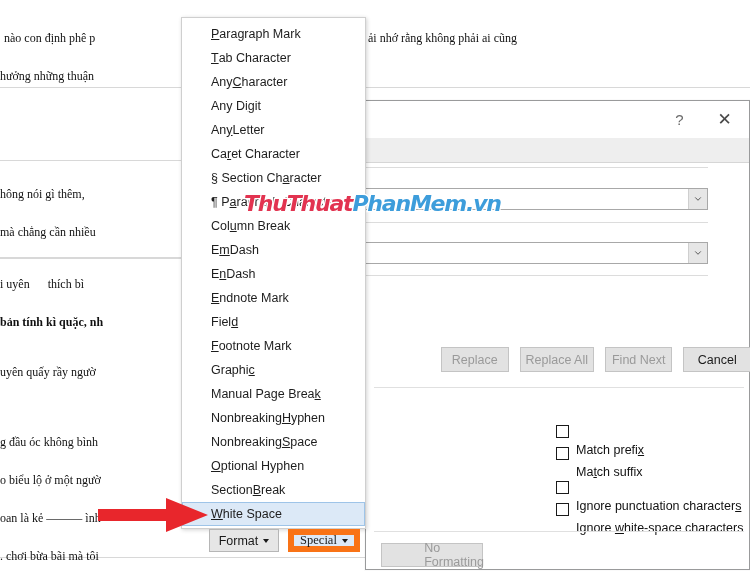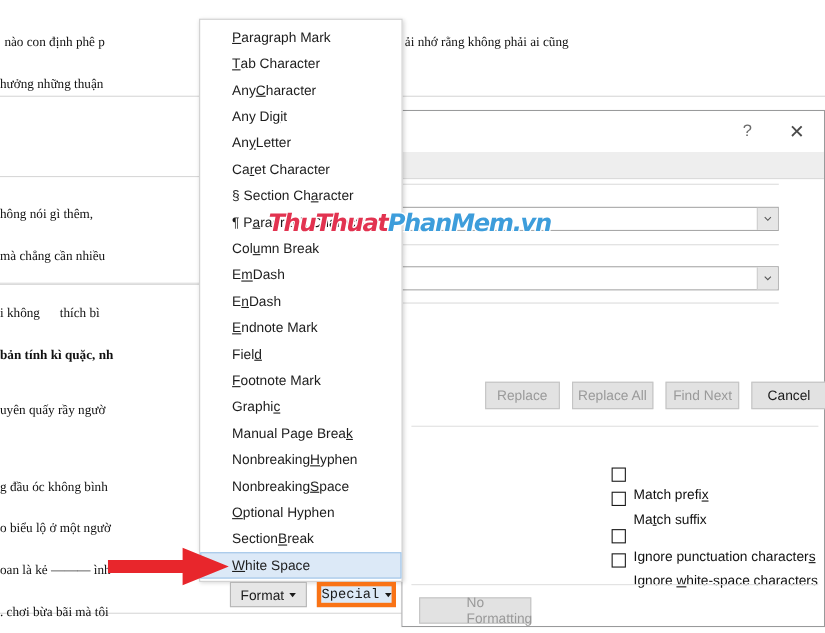--- a/index.html
+++ b/index.html
@@ -272,29 +272,29 @@
     color: #1a1a1a;
     z-index: 40;
     font-family: "Liberation Sans", sans-serif;
   }
   #special-button {
     position: absolute;
     left: 288px;
     top: 529px;
     width: 72px;
     height: 23px;
-    border: 4px solid #f97316;
+    border: 6px solid #f97316;
     background: #dce9f7;
     display: flex;
     align-items: center;
     justify-content: center;
     font-size: 12.5px;
     color: #1a1a1a;
     z-index: 40;
-    font-family: Liberation Mono, monospace;
+    font-family: Liberation Serif, serif;
   }
   .caret-down {
     display: inline-block;
     margin-left: 5px;
     width: 0; height: 0;
     border-left: 3.5px solid transparent;
     border-right: 3.5px solid transparent;
     border-top: 4px solid #1a1a1a;
     vertical-align: middle;
   }
@@ -336,21 +336,21 @@
   <div id="doc-background">
     <div class="doc-page" style="top:-10px; height:98px;"></div>
     <div class="doc-page" style="top:160px; height:98px;"></div>
     <div class="doc-page" style="top:258px; height:300px;"></div>
     <div id="doc-text-layer">
         <div class="doc-line" style="left: 4px; top: 32px;">nào con định phê p</div>
         <div class="doc-line" style="left: 368px; top: 32px;">ải nhớ rằng không phải ai cũng</div>
         <div class="doc-line" style="left: 0px; top: 70px;">hưởng những thuận</div>
         <div class="doc-line" style="left: 0px; top: 188px;">hông nói gì thêm,</div>
         <div class="doc-line" style="left: 0px; top: 226px;">mà chẳng cần nhiều</div>
-        <div class="doc-line" style="left: 0px; top: 278px;">i không      thích bì</div>
+        <div class="doc-line" style="left: 0px; top: 278px;">i uyên      thích bì</div>
         <div class="doc-line" style="left: 0px; top: 316px; font-weight: bold;">bản tính kì quặc, nh</div>
         <div class="doc-line" style="left: 0px; top: 366px;">uyên quấy rầy ngườ</div>
         <div class="doc-line" style="left: 0px; top: 436px;">g đầu óc không bình</div>
         <div class="doc-line" style="left: 0px; top: 474px;">o biểu lộ ở một ngườ</div>
         <div class="doc-line" style="left: 0px; top: 512px;">oan là kẻ ——— ình</div>
         <div class="doc-line" style="left: 0px; top: 550px;">. chơi bừa bãi mà tôi</div>
         <div class="doc-line" style="left: 345px; top: 447px;">i)</div>
       </div>
   </div>
 

